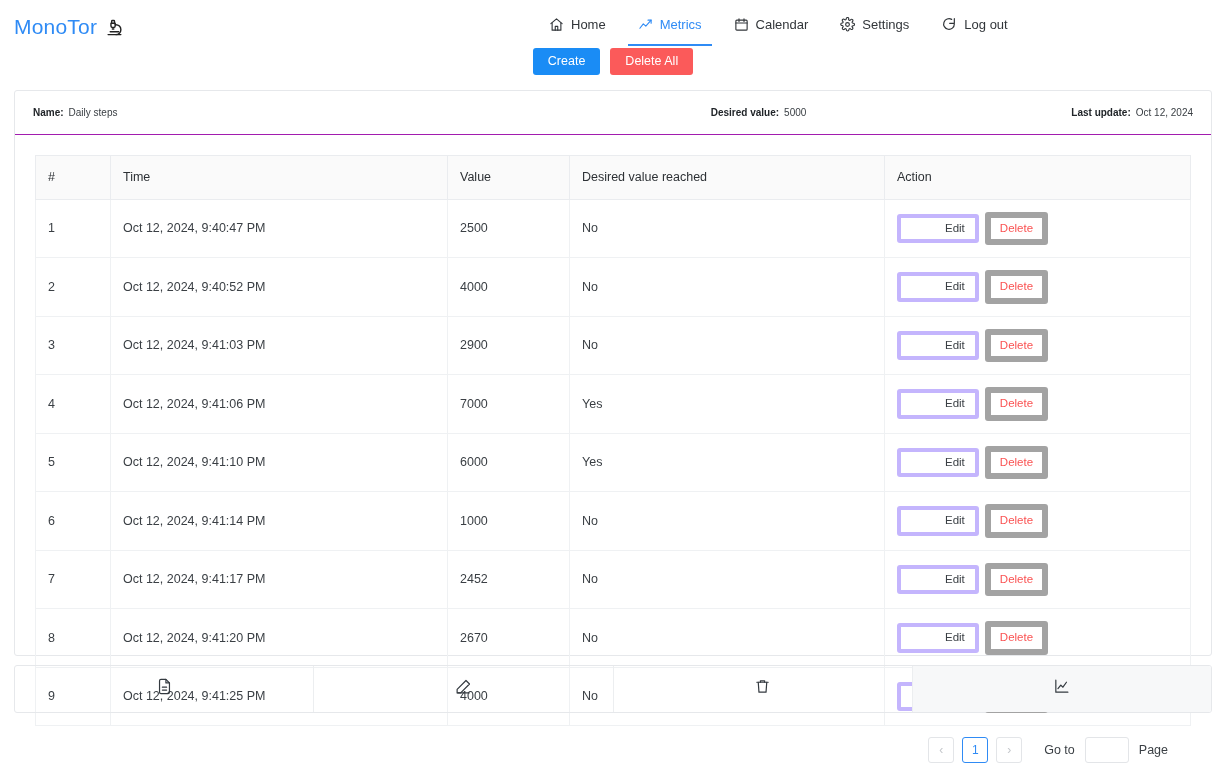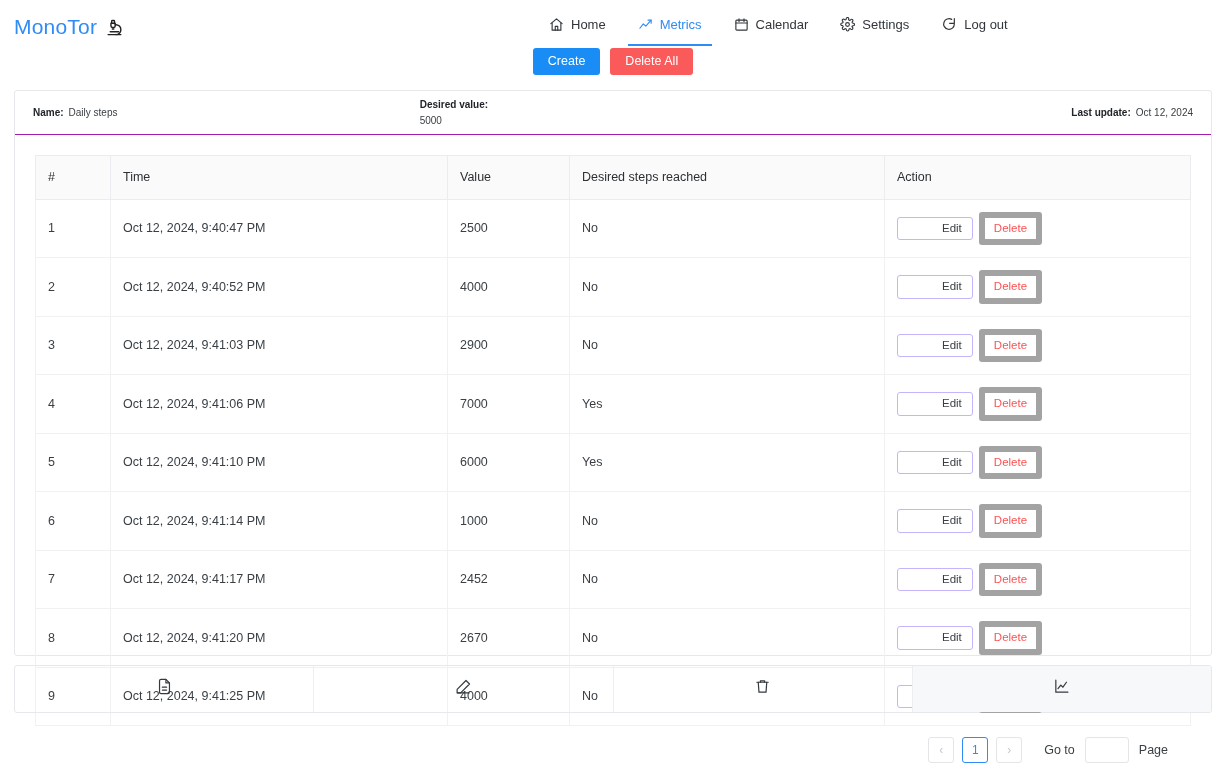--- a/index.html
+++ b/index.html
@@ -94,21 +94,21 @@
   }
   .card-info {
     display: flex;
     align-items: center;
     height: 44px;
     padding: 0 18px;
     border-bottom: 1px solid #a21caf;
     font-size: 10px;
   }
   .info-cell { flex: 1; display: flex; gap: 5px; }
-  .info-cell.center { justify-content: flex-end; flex-direction: column; }
+  .info-cell.center { justify-content: flex-end; }
   .info-cell.right { justify-content: flex-end; }
   .info-label { font-weight: bold; color: #212529; }
   .info-value { color: #3b4045; }
 
   
   .table-wrap { padding: 20px 20px 0 20px; }
   table.data {
     width: 100%;
     border-collapse: collapse;
     font-size: 12.5px;
@@ -139,21 +139,21 @@
   .cell-btns { display: flex; gap: 6px; align-items: center; }
   .mini-btn {
     font-family: inherit;
     font-size: 11.5px;
     line-height: 1;
     padding: 5px 10px;
     border-radius: 3px;
     background: #fff;
     cursor: pointer;
   }
-  .mini-edit { border: 1px solid #c4b5fd; color: #3a3f44; padding-left: 44px; }
+  .mini-edit { border: 4px solid #c4b5fd; color: #3a3f44; padding-left: 44px; }
   .mini-del  { border: 6px solid #a3a3a3; color: #fa5252; padding: 5px 9px; }
 
   
   .pager {
     display: flex;
     justify-content: flex-end;
     align-items: center;
     gap: 8px;
     padding: 11px 21px 0 0;
     font-size: 12.5px;
@@ -309,21 +309,21 @@
           <col class="col-time">
           <col class="col-value">
           <col class="col-reach">
           <col class="col-act">
       </colgroup>
       <thead>
         <tr>
           <th>#</th>
           <th>Time</th>
           <th>Value</th>
-          <th>Desired steps reached</th>
+          <th>Desired value reached</th>
           <th>Action</th>
         </tr>
       </thead>
       <tbody>
           <tr>
             <td>1</td>
             <td>Oct 12, 2024, 9:40:47 PM</td>
             <td>2500</td>
             <td>No</td>
             <td>

